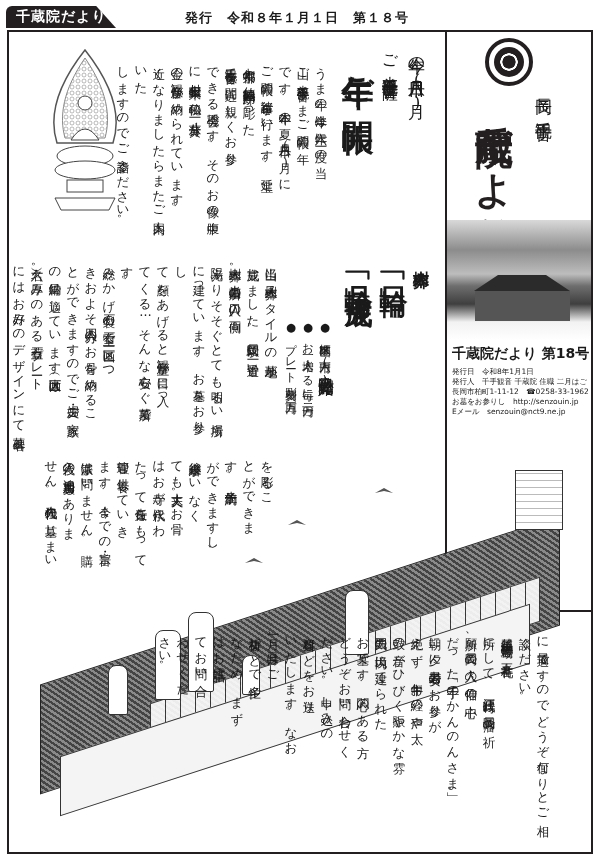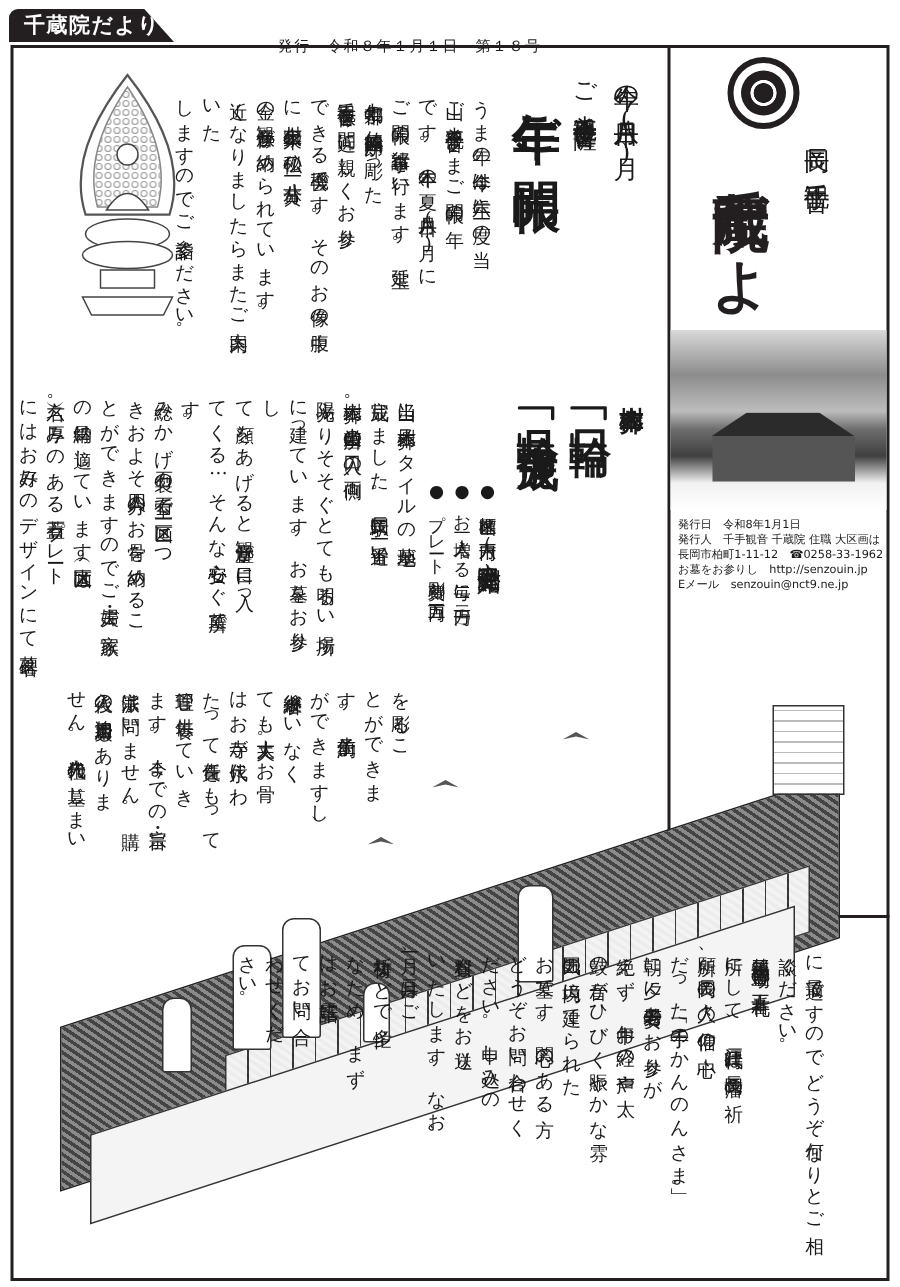--- a/index.html
+++ b/index.html
@@ -1,21 +1,21 @@
 <!DOCTYPE html>
 <html><head>
 <meta charset="utf-8">
 <style>
   * { box-sizing: border-box; margin: 0; padding: 0; }
   body { width: 600px; height: 858px; background: #fff; position: relative; overflow: hidden;
          font-family: "DejaVu Serif", "Liberation Serif", serif; color: #1a1a1a; }
   .tab { position: absolute; left: 6px; top: 6px; height: 22px; width: 110px; background: #231f20;
          color: #fff; font-family: "DejaVu Sans", sans-serif; font-size: 14px; font-weight: bold;
          padding: 2px 0 0 10px; border-radius: 6px 0 0 0; clip-path: polygon(0 0, 82% 0, 100% 100%, 0 100%); letter-spacing: 1px; }
-  .issue-line { position: absolute; left: 185px; top: 24px; font-family: "DejaVu Sans", sans-serif; font-size: 10px; letter-spacing: 1px; }
+  .issue-line { position: absolute; left: 185px; top: 9px; font-family: "DejaVu Sans", sans-serif; font-size: 13px; letter-spacing: 1px; font-weight: bold; }
   .frame { position: absolute; left: 7px; top: 30px; width: 586px; height: 824px; border: 2px solid #231f20; }
   .sidebar { position: absolute; left: 445px; top: 30px; width: 148px; height: 580px; border-left: 2px solid #231f20; }
   .sidebar-bottom-rule { position: absolute; left: 445px; top: 610px; width: 148px; border-top: 2px solid #231f20; }
   .mon { position: absolute; left: 485px; top: 38px; width: 48px; height: 48px; border-radius: 50%; border: 4px solid #231f20; display:flex; align-items:center; justify-content:center; }
   .mon-inner { width: 30px; height: 30px; border-radius: 50%; background: radial-gradient(circle, #231f20 30%, #fff 32%, #fff 40%, #231f20 42%); }
   .v { writing-mode: vertical-rl; -webkit-writing-mode: vertical-rl; text-orientation: upright; }
   .brand { position: absolute; left: 475px; top: 95px; font-family: "DejaVu Sans", sans-serif; font-weight: bold; font-size: 38px; line-height: 1; letter-spacing: 2px; color: #231f20; }
   .brand-sub { position: absolute; left: 535px; top: 85px; font-family: "DejaVu Sans", sans-serif; font-size: 17px; line-height: 1; letter-spacing: 1px; }
   .photo { position: absolute; left: 447px; top: 220px; width: 144px; height: 120px;
            background: linear-gradient(180deg, #d9d9d9 0%, #8c8c8c 25%, #bdbdbd 45%, #6e6e6e 55%, #3f3f3f 70%, #f2f2f2 85%, #ffffff 100%); }
@@ -49,22 +49,23 @@
 <div class="sidebar-bottom-rule"></div>
 <div class="mon">
     <div class="mon-inner"></div>
   </div>
 <div class="brand-sub v">長岡 千手観音</div>
 <div class="brand v">千蔵院だより</div>
 <div class="photo"></div>
 <div class="temple-roof"></div>
 <div class="temple-body"></div>
 <div class="masthead">
+  <div class="t">千蔵院だより 第18号</div>
   <div class="l">発行日　令和8年1月1日</div>
-  <div class="l">発行人　千手観音 千蔵院 住職 大区画は</div>
+  <div class="l">発行人　千手観音 千蔵院 住職 二月はご</div>
   <div class="l">長岡市柏町1-11-12　☎0258-33-1962</div>
   <div class="l">お墓をお参りし　http://senzouin.jp</div>
   <div class="l">Eメール　senzouin@nct9.ne.jp</div>
 </div>
 
 <svg class="statue" viewBox="0 0 80 165">
   <path d="M40 2 C10 40 4 70 12 95 L68 95 C76 70 70 40 40 2Z" fill="none" stroke="#555" stroke-width="1.5"></path>
   <path d="M40 10 C18 42 14 68 20 90 L60 90 C66 68 62 42 40 10Z" fill="url(#g)" stroke="#888"></path>
   <defs>
       <pattern id="g" width="6" height="6" patternUnits="userSpaceOnUse">

